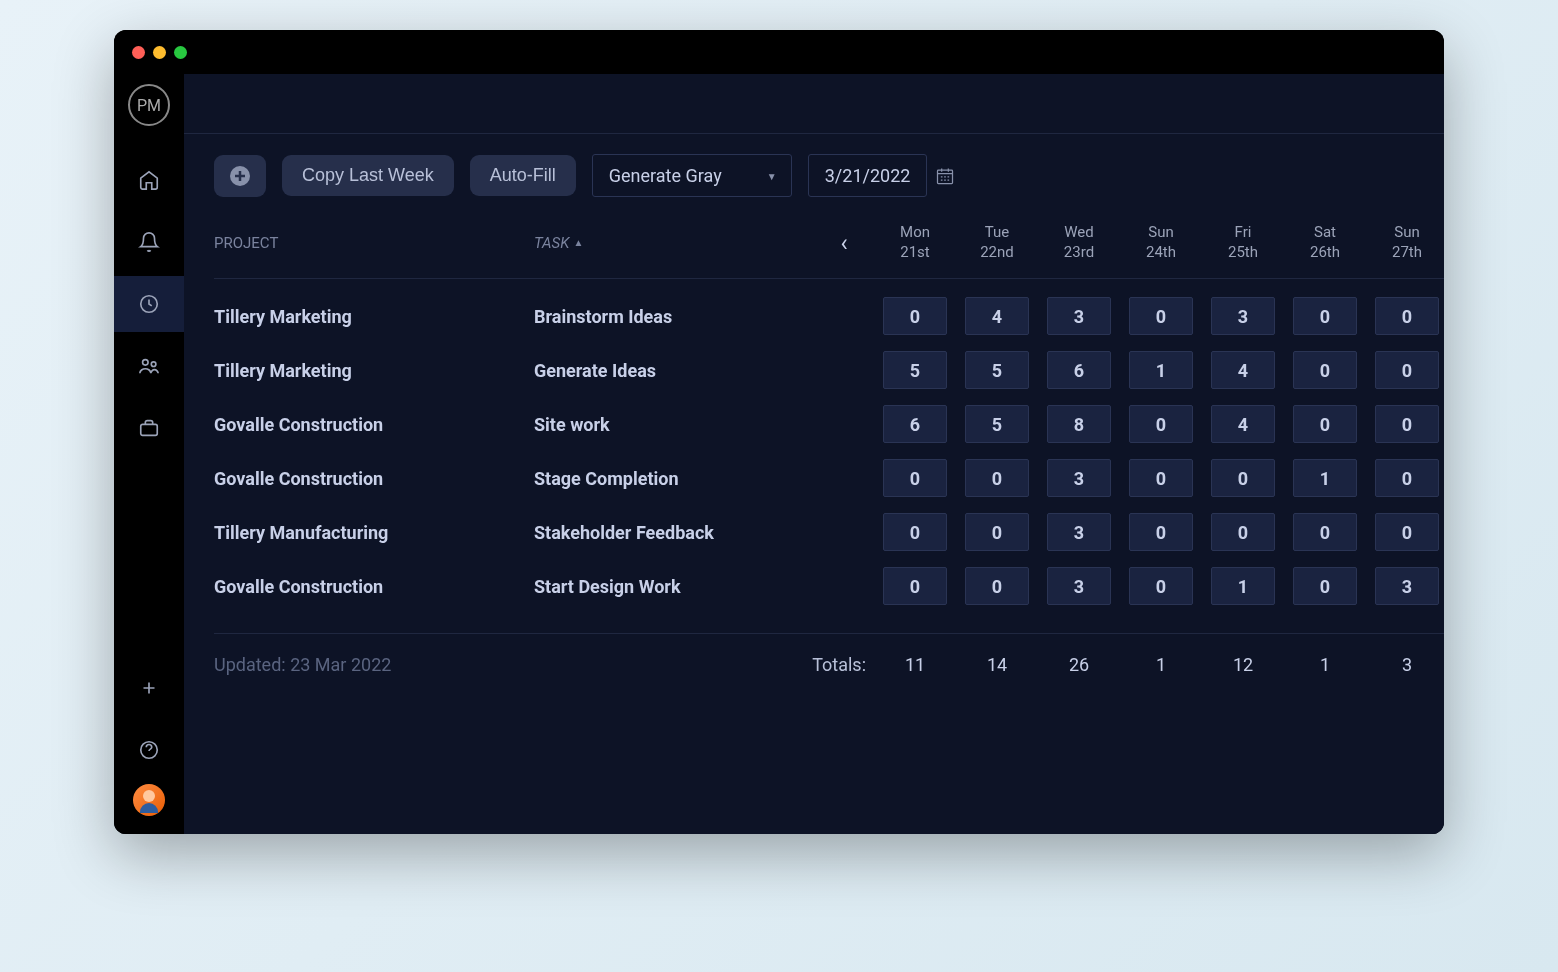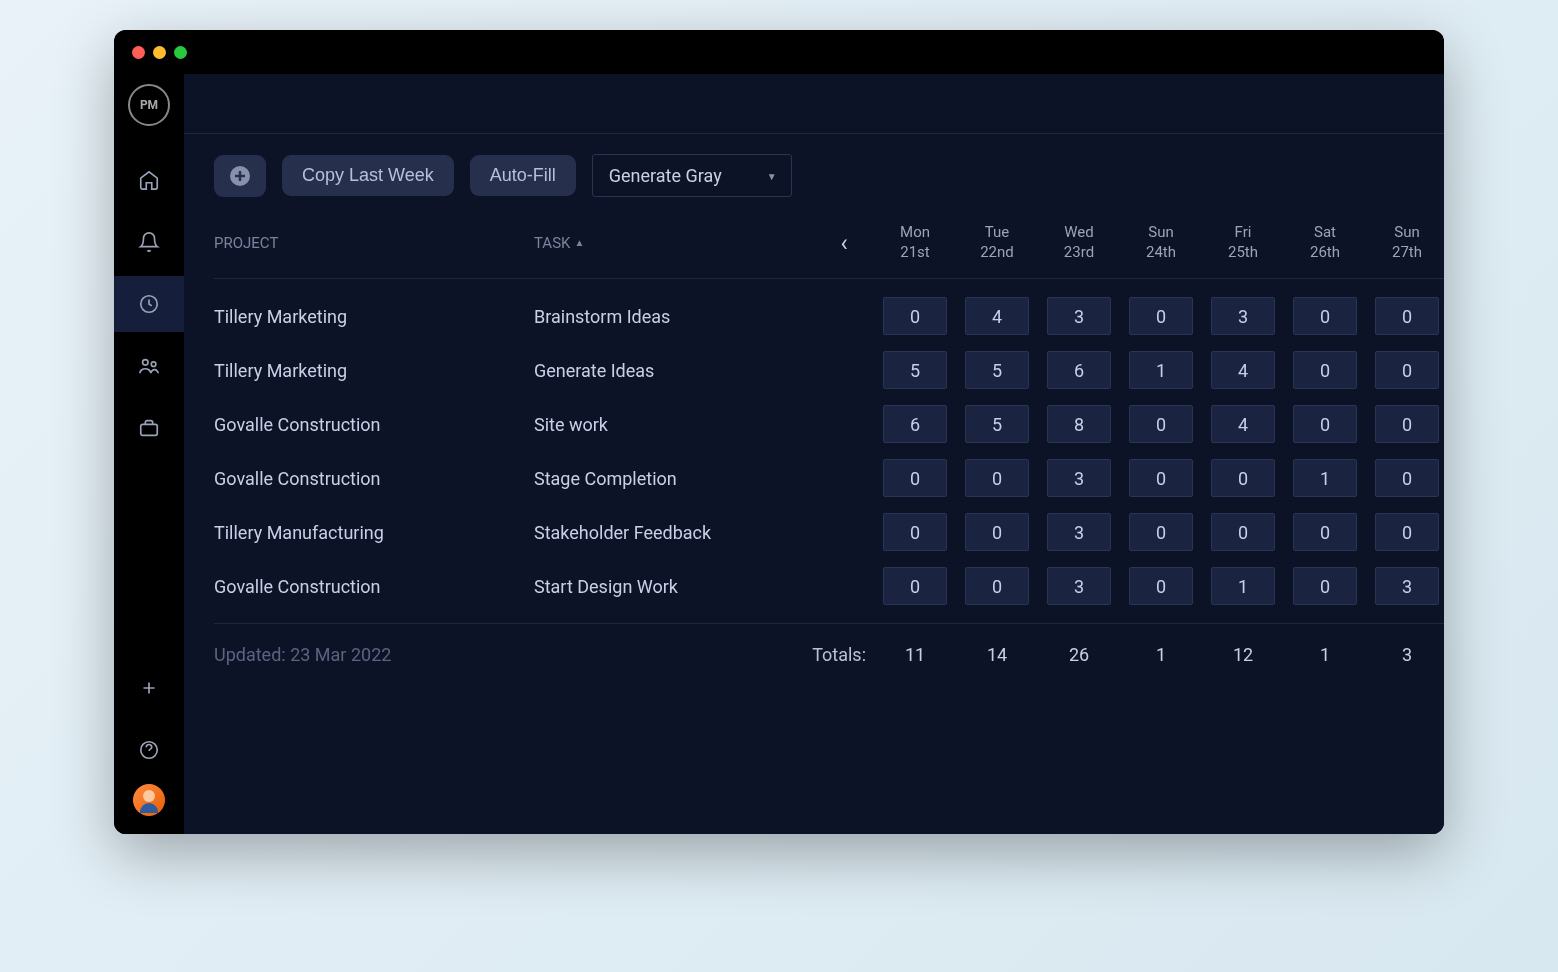--- a/index.html
+++ b/index.html
@@ -41,21 +41,21 @@
       flex-direction: column;
       align-items: center;
       padding-top: 10px;
       gap: 6px;
     }
     .logo {
       width: 42px; height: 42px;
       border: 2px solid #888;
       border-radius: 50%;
       display: flex; align-items: center; justify-content: center;
-      color: #aaa; font-size: 12px; font-weight: bold;
+      color: #aaa; font-size: 16px; font-weight: normal;
       margin-bottom: 20px;
     }
     .nav-item {
       width: 70px; height: 56px;
       display: flex; align-items: center; justify-content: center;
       color: #9ba3b8;
       cursor: pointer;
     }
     .nav-item.active { background: #151e3a; }
     .nav-item svg { width: 22px; height: 22px; stroke: currentColor; fill: none; stroke-width: 1.8; }
@@ -141,58 +141,59 @@
     }
     .header-row {
       display: grid;
       grid-template-columns: 320px 280px 60px repeat(7, 82px);
       align-items: center;
       padding: 12px 0 16px 0;
       border-bottom: 1px solid #1f2740;
       color: #7a839e;
       font-size: 15px;
     }
-    .header-row .task-h { display: flex; align-items: center; gap: 4px; }
+    .header-row .task-h { display: flex; align-items: center; gap: 4px; font-style: italic; }
     .sort-arrow { font-size: 10px; }
     .nav-arrow {
       color: #c8d0e8;
       font-size: 24px;
       cursor: pointer;
       text-align: center;
     }
     .day-h { text-align: center; line-height: 1.3; color: #9ba3b8; }
     .day-h .dow { display: block; }
     .day-h .date { display: block; }
     .data-row {
       display: grid;
       grid-template-columns: 320px 280px 60px repeat(7, 82px);
       align-items: center;
       padding: 8px 0;
       color: #c8d0e8;
       font-size: 18px;
+      font-weight: bold;
     }
     .data-row:first-of-type { padding-top: 18px; }
     .cell-input {
       width: 64px; height: 38px;
       background: #1a2340;
       border: 1px solid #2a3454;
       color: #c8d0e8;
       text-align: center;
       font-size: 18px;
       margin: 0 auto;
       border-radius: 2px;
       display: flex; align-items: center; justify-content: center;
       cursor: text;
     }
     .totals-row {
       display: grid;
       grid-template-columns: 320px 280px 60px repeat(7, 82px);
       align-items: center;
       padding: 20px 0;
-      margin-top: 10px;
+      margin-top: 20px;
       border-top: 1px solid #1f2740;
       color: #c8d0e8;
       font-size: 18px;
     }
     .updated { color: #5a6480; font-size: 18px; }
     .totals-label { text-align: right; padding-right: 8px; color: #b8c0d8; grid-column: 2 / 4; }
     .total-val { text-align: center; }
   </style>
 </head>
 <body>
@@ -256,20 +257,29 @@
       <div class="toolbar">
         <button class="btn btn-icon">
           <svg viewBox="0 0 24 24">
               <circle cx="12" cy="12" r="10" fill="#8891aa"></circle>
               <path d="M12 7v10M7 12h10" stroke="#262f4b" stroke-width="2.5"></path>
             </svg>
         </button>
         <button class="btn">Copy Last Week</button>
         <button class="btn">Auto-Fill</button>
         <div class="select">Generate Gray</div>
+        <div class="date-wrap">
+          <div class="date-input">3/21/2022</div>
+          <div class="cal-icon">
+            <svg viewBox="0 0 24 24">
+                <rect x="3" y="5" width="18" height="16" rx="1"></rect>
+                <path d="M3 9h18M8 3v4M16 3v4M7 13h2M11 13h2M15 13h2M7 17h2M11 17h2M15 17h2"></path>
+              </svg>
+          </div>
+        </div>
       </div>
 
       <div class="grid">
         <div class="header-row">
           <div>PROJECT</div>
           <div class="task-h">
             <span>TASK</span>
             <span class="sort-arrow">▲</span>
           </div>
           <div class="nav-arrow">‹</div>

